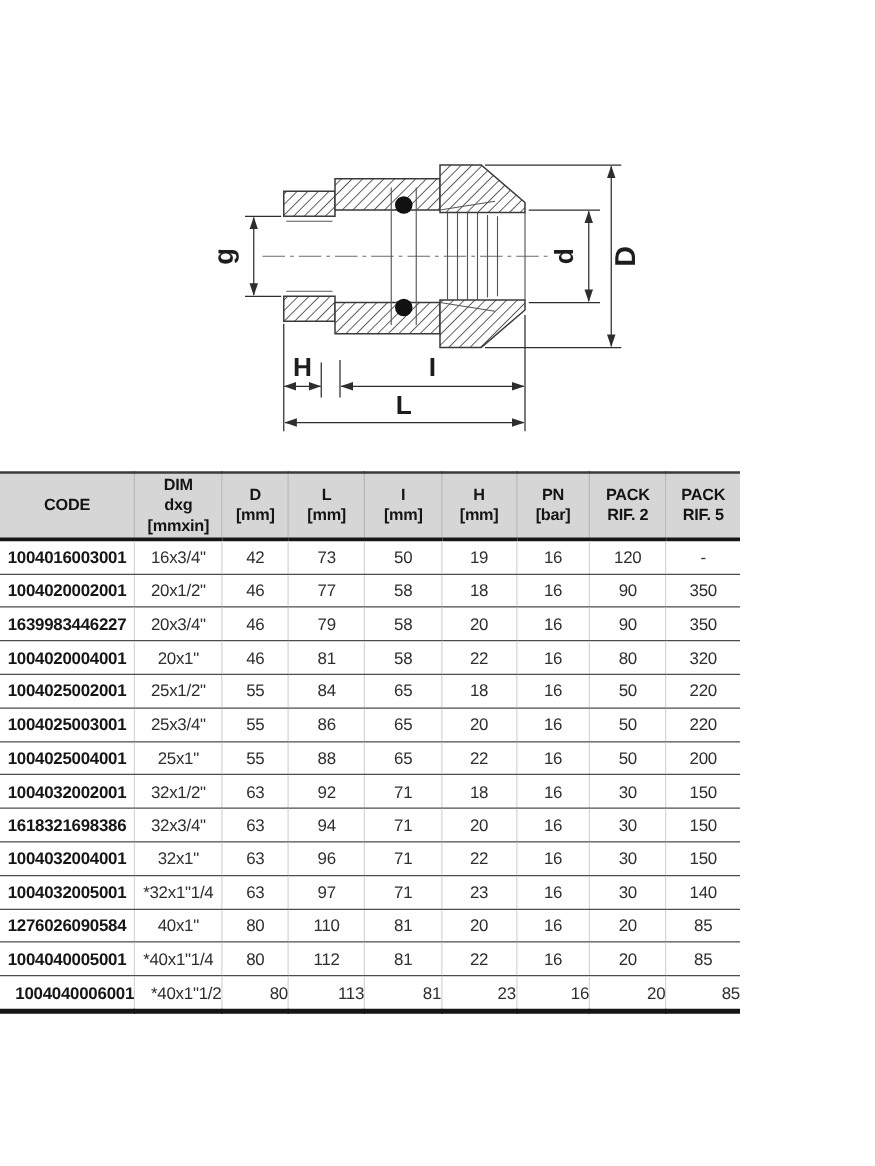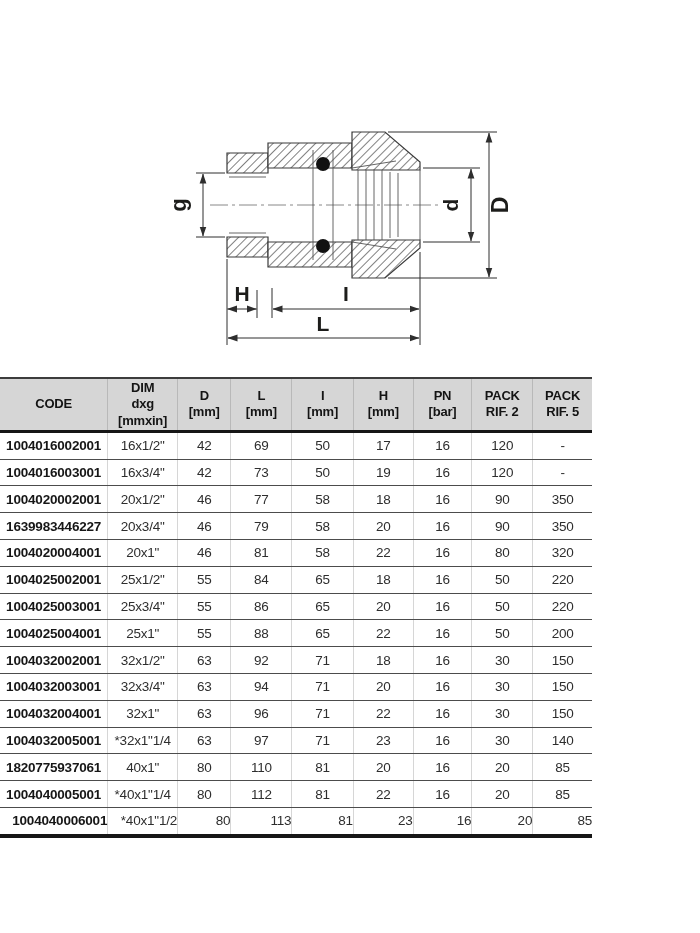--- a/index.html
+++ b/index.html
@@ -176,31 +176,20 @@
             <div>RIF. 2</div>
           </th>
           <th>
             <div>PACK</div>
             <div>RIF. 5</div>
           </th>
         </tr>
     </thead>
     <tbody>
         <tr>
-          <td class="code-cell">1004016002001</td>
-          <td>16x1/2"</td>
-          <td>42</td>
-          <td>69</td>
-          <td>50</td>
-          <td>17</td>
-          <td>16</td>
-          <td>120</td>
-          <td>-</td>
-        </tr>
-        <tr>
           <td class="code-cell">1004016003001</td>
           <td>16x3/4"</td>
           <td>42</td>
           <td>73</td>
           <td>50</td>
           <td>19</td>
           <td>16</td>
           <td>120</td>
           <td>-</td>
         </tr>
@@ -275,21 +264,21 @@
           <td>32x1/2"</td>
           <td>63</td>
           <td>92</td>
           <td>71</td>
           <td>18</td>
           <td>16</td>
           <td>30</td>
           <td>150</td>
         </tr>
         <tr>
-          <td class="code-cell">1004032003001</td>
+          <td class="code-cell">1618321698386</td>
           <td>32x3/4"</td>
           <td>63</td>
           <td>94</td>
           <td>71</td>
           <td>20</td>
           <td>16</td>
           <td>30</td>
           <td>150</td>
         </tr>
         <tr>
@@ -308,21 +297,21 @@
           <td>*32x1"1/4</td>
           <td>63</td>
           <td>97</td>
           <td>71</td>
           <td>23</td>
           <td>16</td>
           <td>30</td>
           <td>140</td>
         </tr>
         <tr>
-          <td class="code-cell">1820775937061</td>
+          <td class="code-cell">1276026090584</td>
           <td>40x1"</td>
           <td>80</td>
           <td>110</td>
           <td>81</td>
           <td>20</td>
           <td>16</td>
           <td>20</td>
           <td>85</td>
         </tr>
         <tr>

